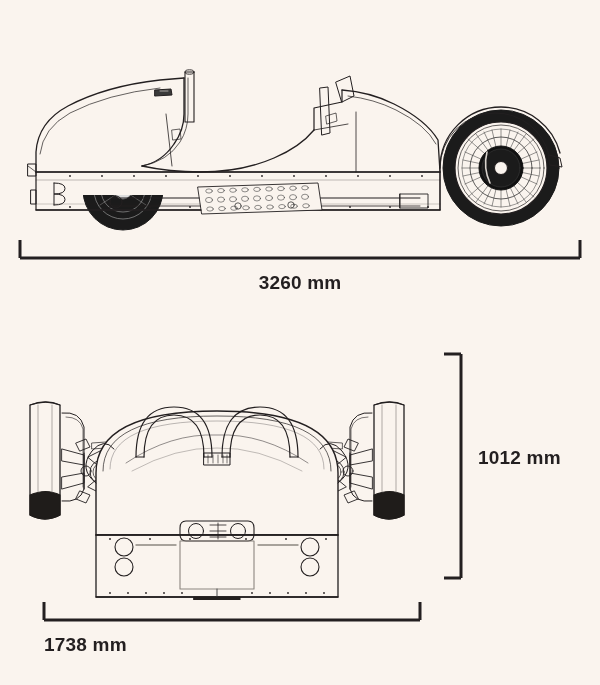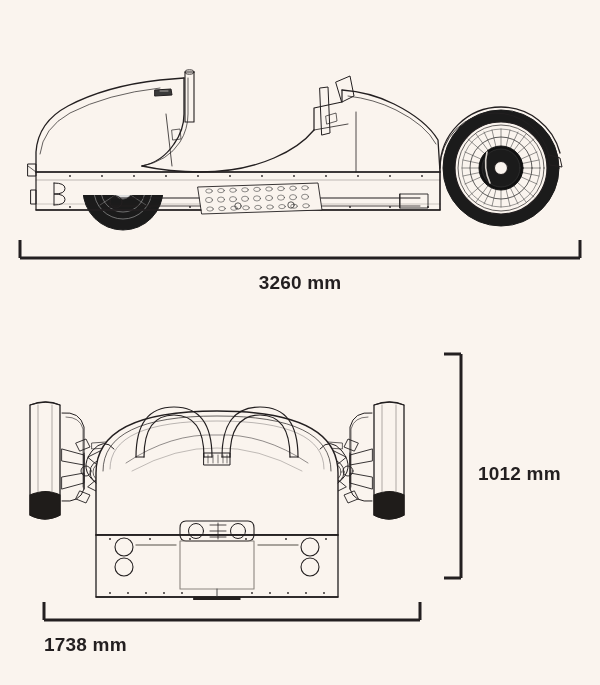--- a/index.html
+++ b/index.html
@@ -45,21 +45,21 @@
     text-align: center;
   }
   #dim-width-label {
     left: 44px;
     width: 374px;
     top: 634px;
     text-align: left;
   }
   #dim-height-label {
     left: 478px;
-    top: 463px;
+    top: 447px;
   }
   .dim-line {
     position: absolute;
     stroke: #231f20;
     fill: none;
     stroke-width: 3;
   }
   #dim-length-line { left: 18px; top: 238px; width: 564px; height: 22px; }
   #dim-width-line  { left: 42px; top: 600px; width: 380px; height: 22px; }
   #dim-height-line { left: 440px; top: 352px; width: 24px; height: 228px; }

